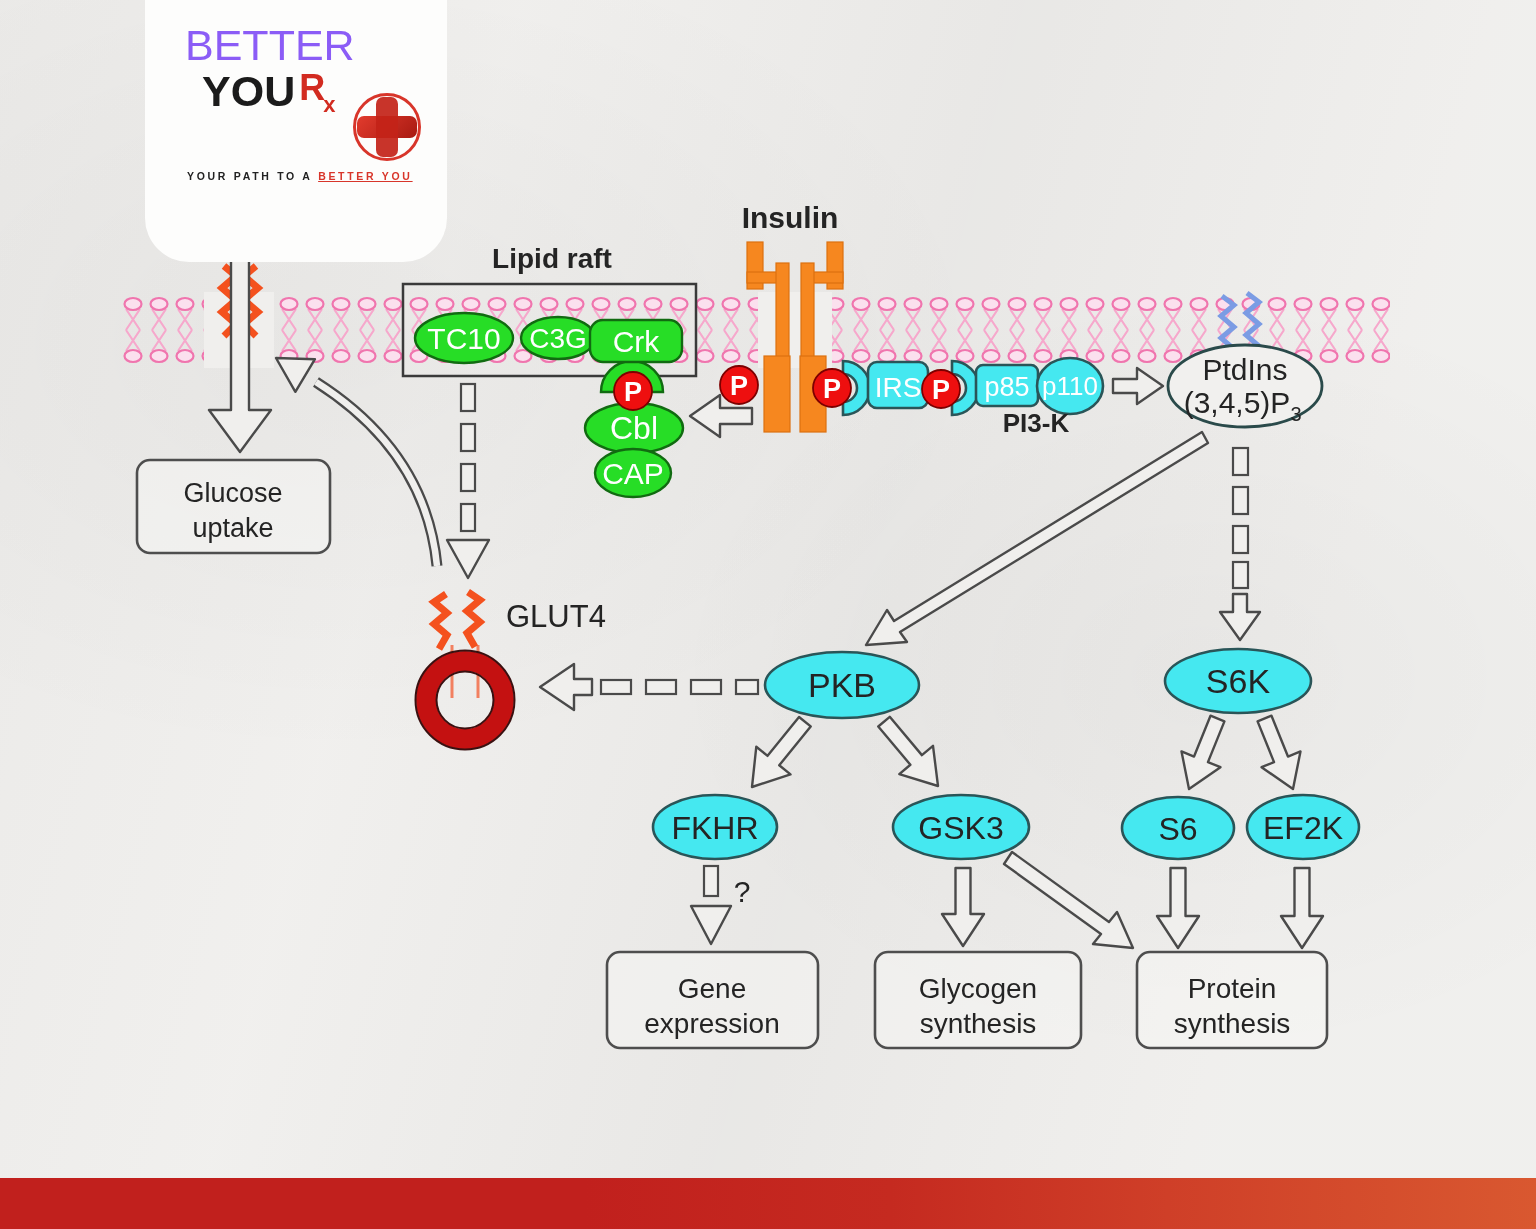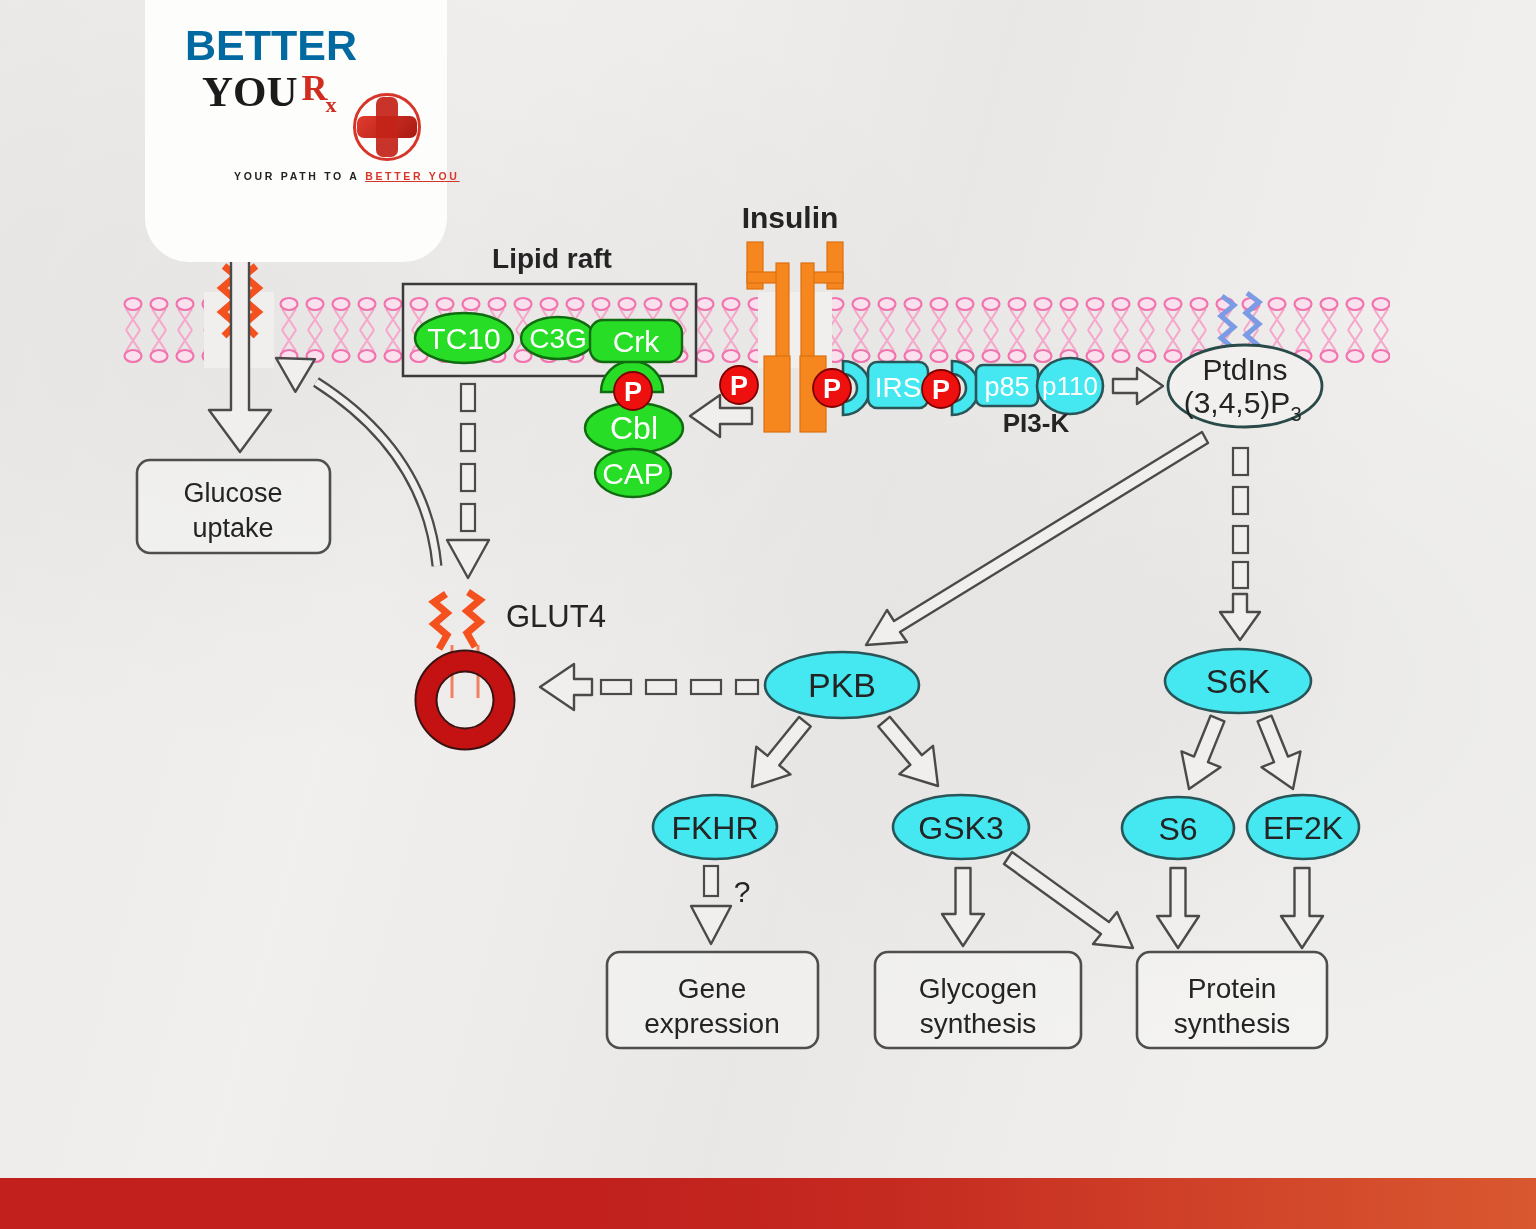--- a/index.html
+++ b/index.html
@@ -20,30 +20,30 @@
   .kin{fill:#45e8f0;stroke:#2a5558;stroke-width:2.6;}
   .grn{fill:#27dd26;stroke:#116b11;stroke-width:2.4;}
   .haw{fill:#f0efed;stroke:#4a4a4a;stroke-width:2.4;stroke-linejoin:round;}
   .dsh{fill:#f0efed;stroke:#4a4a4a;stroke-width:2.2;}
   .obox{fill:rgba(248,248,246,0.45);stroke:#4e4e4e;stroke-width:2.6;}
   .pbad{fill:#ee0f0f;stroke:#7d0000;stroke-width:1.8;}
   .orange{fill:#f6871f;stroke:#dd7110;stroke-width:1.2;}
 
   
   .logo-card{position:absolute;left:145px;top:0;width:302px;height:262px;background:#fdfdfc;border-radius:0 0 44px 44px;}
-  .brand-row1{position:absolute;left:40px;top:24px;font-size:43px;font-weight:700;letter-spacing:0px;color:#0369a1;line-height:1;}
-  .brand-row2{position:absolute;left:57px;top:70px;font-size:43px;font-weight:800;color:#1b1b1b;line-height:1;font-family:Liberation Serif, serif;}
+  .brand-row1{position:absolute;left:40px;top:24px;font-size:43px;font-weight:400;letter-spacing:0px;color:#8b5cf6;line-height:1;}
+  .brand-row2{position:absolute;left:57px;top:70px;font-size:43px;font-weight:800;color:#1b1b1b;line-height:1;}
   .rx{display:inline-block;position:relative;}
   .rx-r{color:#d22b20;font-size:36px;font-weight:800;vertical-align:6px;margin-left:4px;}
   .rx-x{color:#d22b20;font-size:22px;font-weight:800;vertical-align:-6px;margin-left:-2px;}
   .cross{position:absolute;left:208px;top:93px;width:62px;height:62px;border:3.5px solid #d8352a;border-radius:50%;}
   .bar-h{position:absolute;left:1px;top:20px;width:60px;height:22px;border-radius:7px;background:linear-gradient(135deg,#e23b2d,#a81a12);}
   .bar-v{position:absolute;left:20px;top:1px;width:22px;height:60px;border-radius:7px;background:#c32318;opacity:.92;}
   .tagline{position:absolute;left:42px;top:170px;font-size:10.5px;font-weight:700;letter-spacing:2.7px;white-space:nowrap;}
-  .tg-b{color:#222;margin-left:47px;}
+  .tg-b{color:#222;}
   .tg-r{color:#d8352a;text-decoration:underline;}
 
   .footer-bar{position:absolute;left:0;bottom:0;width:100%;height:51px;
     background:linear-gradient(90deg,#c1201d 0%,#c1201d 38%,#c52a20 58%,#cf3f28 76%,#d95830 100%);}
 </style>
 </head>
 <body>
 
 <div class="stage">
 

